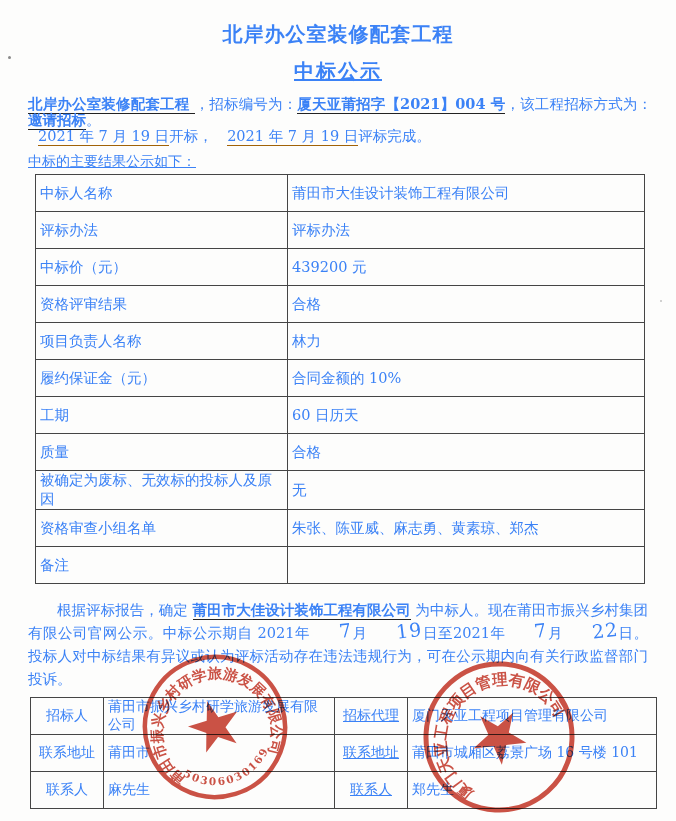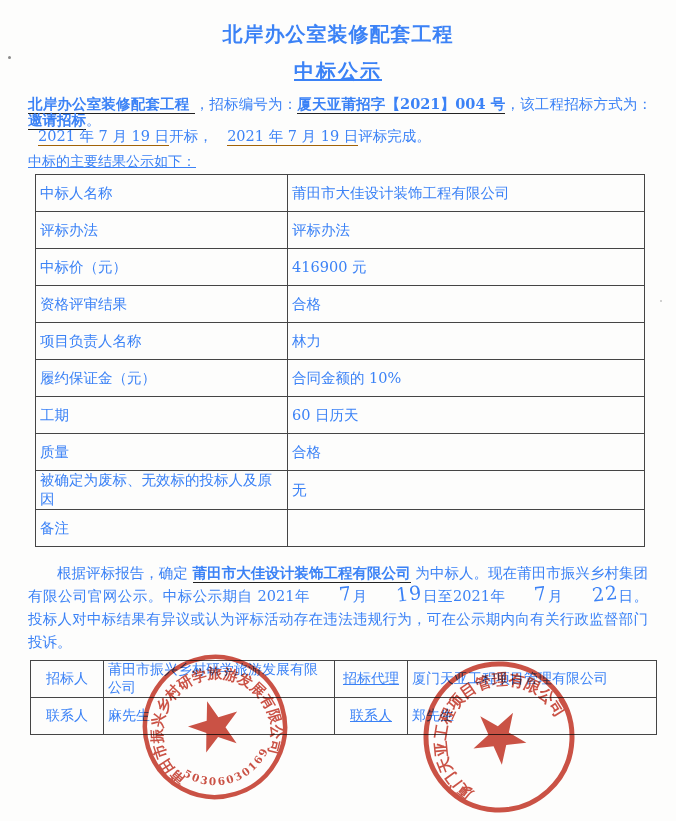--- a/index.html
+++ b/index.html
@@ -57,21 +57,21 @@
       <tr>
           <td class="c1">中标人名称</td>
           <td class="c2">莆田市大佳设计装饰工程有限公司</td>
         </tr>
       <tr>
           <td class="c1">评标办法</td>
           <td class="c2">评标办法</td>
         </tr>
       <tr>
           <td class="c1">中标价（元）</td>
-          <td class="c2">416900 元</td>
+          <td class="c2">439200 元</td>
         </tr>
       <tr>
           <td class="c1">资格评审结果</td>
           <td class="c2">合格</td>
         </tr>
       <tr>
           <td class="c1">项目负责人名称</td>
           <td class="c2">林力</td>
         </tr>
       <tr>
@@ -84,35 +84,45 @@
         </tr>
       <tr>
           <td class="c1">质量</td>
           <td class="c2">合格</td>
         </tr>
       <tr>
           <td class="c1">被确定为废标、无效标的投标人及原因</td>
           <td class="c2">无</td>
         </tr>
       <tr>
+          <td class="c1">资格审查小组名单</td>
+          <td class="c2">朱张、陈亚威、麻志勇、黄素琼、郑杰</td>
+        </tr>
+      <tr>
           <td class="c1">备注</td>
           <td class="c2"></td>
         </tr>
     </tbody>
   </table>
 
   <p class="closing"><span>根据评标报告，确定 </span><span class="bu">莆田市大佳设计装饰工程有限公司</span><span> 为中标人。现在莆田市振兴乡村集团有限公司官网公示。中标公示期自 2021年</span><span class="hw">7</span><span>月</span><span class="hw">19</span><span>日至2021年</span><span class="hw">7</span><span>月</span><span class="hw">22</span><span>日。 投标人对中标结果有异议或认为评标活动存在违法违规行为，可在公示期内向有关行政监督部门投诉。</span></p>
 
   <table class="contact">
     <tbody>
       <tr>
         <td class="k1">招标人</td>
         <td class="v1">莆田市振兴乡村研学旅游发展有限公司</td>
         <td class="k2">招标代理</td>
         <td class="v2">厦门天亚工程项目管理有限公司</td>
+      </tr>
+      <tr>
+        <td class="k1">联系地址</td>
+        <td class="v1">莆田市</td>
+        <td class="k2">联系地址</td>
+        <td class="v2">莆田市城厢区荔景广场 16 号楼 101</td>
       </tr>
       <tr>
         <td class="k1">联系人</td>
         <td class="v1">麻先生</td>
         <td class="k2">联系人</td>
         <td class="v2">郑先生</td>
       </tr>
 
     </tbody>
   </table>

